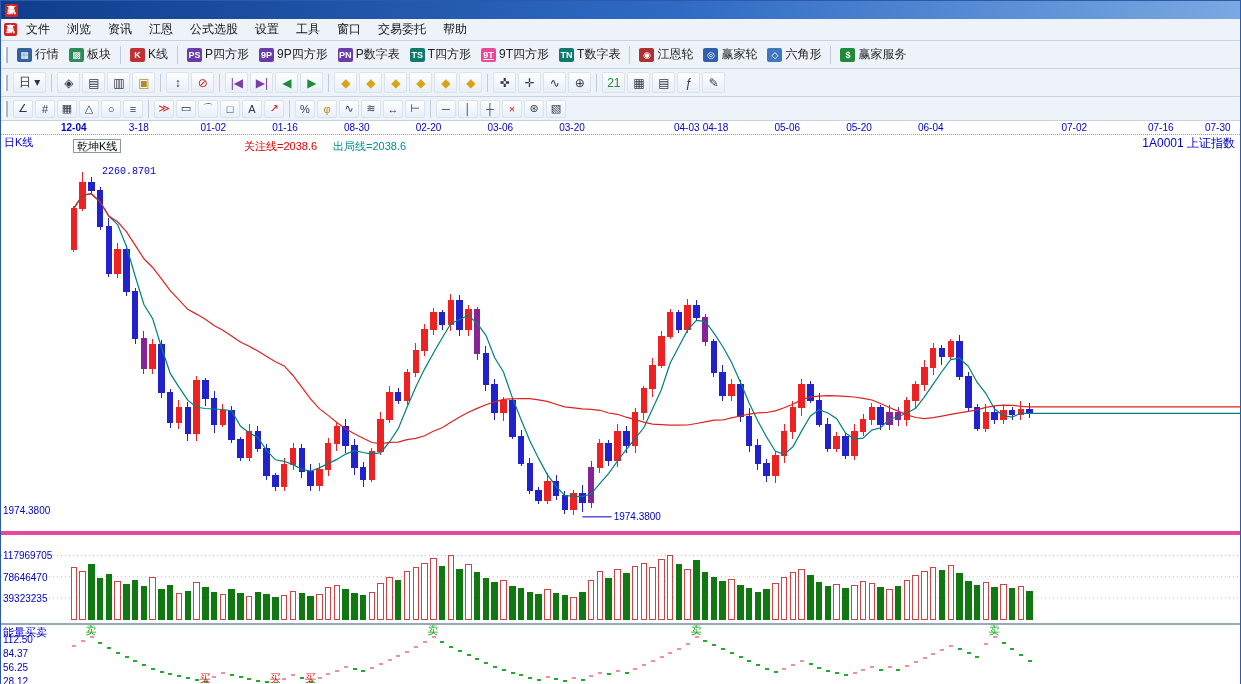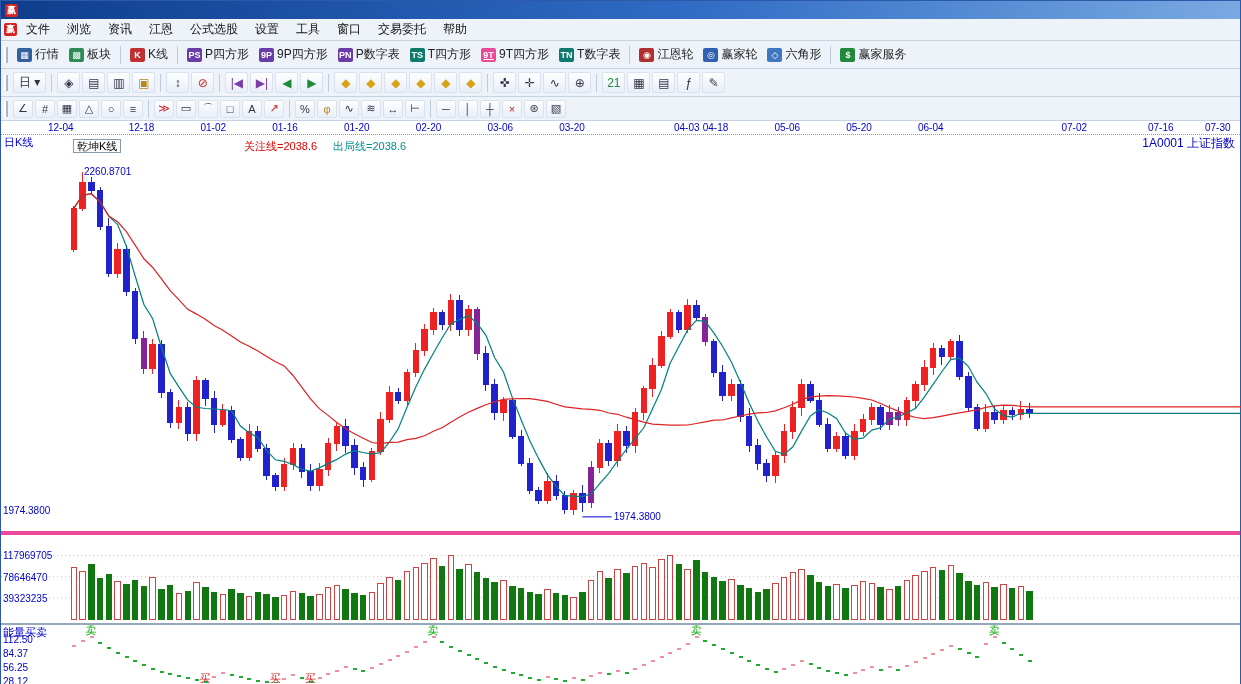--- a/index.html
+++ b/index.html
@@ -206,25 +206,25 @@
       <div class="sep"></div>
       <div class="icon-btn icon-btn-sm">─</div>
       <div class="icon-btn icon-btn-sm">│</div>
       <div class="icon-btn icon-btn-sm">┼</div>
       <div class="icon-btn icon-btn-sm" style="color: rgb(204, 34, 34);">×</div>
       <div class="icon-btn icon-btn-sm">⊛</div>
       <div class="icon-btn icon-btn-sm">▧</div>
     </div>
 
   <div class="dateaxis" id="dateaxis">
-      <span style="left: 47px;">12-04</span>
-      <span style="left: 127.75px;">12-18</span>
+      <span style="left: 60px; font-weight: bold;">12-04</span>
+      <span style="left: 127.75px;">3-18</span>
       <span style="left: 199.5px;">01-02</span>
       <span style="left: 271.25px;">01-16</span>
-      <span style="left: 343px;">01-20</span>
+      <span style="left: 343px;">08-30</span>
       <span style="left: 414.75px;">02-20</span>
       <span style="left: 486.5px;">03-06</span>
       <span style="left: 558.25px;">03-20</span>
       <span style="left: 630px; margin-left: 43px;">04-03</span>
       <span style="left: 701.75px;">04-18</span>
       <span style="left: 773.5px;">05-06</span>
       <span style="left: 845.25px;">05-20</span>
       <span style="left: 917px;">06-04</span>
       <span style="left: 988.75px; margin-top: 33px;">06-18</span>
       <span style="left: 1060.5px;">07-02</span>
@@ -456,21 +456,21 @@
         <rect x="1025.9299999999998" y="274" width="5.5" height="3.5625" fill="#2222cc" stroke="#2222cc" shape-rendering="crispEdges"></rect>
         <polyline points="72.75,73.3 81.52,60.3 90.28999999999999,58.7 99.06,66.8 107.83,81.1 116.6,89.5 125.37,111.3 134.14,141.0 142.91,169.5 151.68,183.8 160.45,212.3 169.22,238.4 177.99,252.1 186.76,265.2 195.53,272.3 204.29999999999998,273.5 213.07,274.0 221.84,274.5 230.60999999999999,275.7 239.38,291.1 248.14999999999998,297.8 256.91999999999996,302.5 265.69,315.6 274.46,324.8 283.23,326.3 292,329.6 300.77,334.3 309.53999999999996,336.2 318.31,332.9 327.08,328.6 335.84999999999997,324.4 344.62,319.1 353.39,315.6 362.15999999999997,317.5 370.93,319.1 379.7,317.7 388.46999999999997,307.0 397.24,293.7 406.01,272.3 414.78,252.1 423.54999999999995,234.1 432.32,218.2 441.09,203.0 449.85999999999996,188.7 458.63,184.5 467.4,180.4 476.16999999999996,188.5 484.94,200.4 493.71,222.7 502.47999999999996,237.0 511.25,262.4 520.02,284.5 528.79,305.8 537.56,323.4 546.3299999999999,339.6 555.0999999999999,351.4 563.87,360.7 572.64,361.2 581.41,361.6 590.18,358.8 598.9499999999999,348.3 607.72,338.4 616.49,326.0 625.26,314.6 634.03,303.7 642.8,292.8 651.5699999999999,273.8 660.3399999999999,254.8 669.11,228.2 677.88,211.5 686.65,194.9 695.42,185.4 704.1899999999999,186.4 712.9599999999999,198.2 721.73,211.5 730.5,227.2 739.27,246.9 748.04,267.8 756.81,286.1 765.5799999999999,302.0 774.3499999999999,316.3 783.12,319.4 791.89,311.8 800.66,295.9 809.43,280.9 818.1999999999999,274.7 826.9699999999999,278.0 835.74,283.7 844.51,298.0 853.28,304.2 862.05,303.2 870.8199999999999,295.1 879.5899999999999,292.8 888.36,284.2 897.13,281.8 905.9,278.0 914.67,273.3 923.4399999999999,261.9 932.2099999999999,249.1 940.9799999999999,236.5 949.75,224.6 958.52,223.2 967.29,231.3 976.06,247.2 984.8299999999999,258.3 993.5999999999999,274.0 1002.37,280.6 1011.14,282.1 1019.91,278.3 1028.6799999999998,278.3 1241,278.3" fill="none" stroke="#008080" stroke-width="1.2"></polyline>
         <polyline points="72.75,73.3 81.52,60.3 90.28999999999999,58.7 99.06,66.8 107.83,81.1 116.6,86.8 125.37,96.7 134.14,110.1 142.91,123.8 151.68,132.5 160.45,143.8 169.22,155.7 177.99,164.8 186.76,174.3 195.53,179.1 204.29999999999998,184.3 213.07,190.5 221.84,195.2 230.60999999999999,201.0 239.38,207.1 248.14999999999998,211.3 256.91999999999996,216.0 265.69,221.4 274.46,226.8 283.23,230.9 292,240.5 300.77,252.1 309.53999999999996,263.9 318.31,273.6 327.08,280.4 335.84999999999997,287.5 344.62,293.7 353.39,298.8 362.15999999999997,303.2 370.93,307.5 379.7,308.6 388.46999999999997,307.4 397.24,307.1 406.01,304.6 414.78,303.4 423.54999999999995,300.7 432.32,296.2 441.09,292.8 449.85999999999996,287.3 458.63,282.1 467.4,277.2 476.16999999999996,273.4 484.94,269.8 493.71,266.8 502.47999999999996,264.3 511.25,263.8 520.02,263.5 528.79,263.7 537.56,264.9 546.3299999999999,266.4 555.0999999999999,269.2 563.87,271.8 572.64,272.8 581.41,273.8 590.18,274.4 598.9499999999999,275.3 607.72,278.0 616.49,279.3 625.26,282.2 634.03,284.7 642.8,287.1 651.5699999999999,289.2 660.3399999999999,289.6 669.11,290.1 677.88,290.1 686.65,290.0 695.42,288.5 704.1899999999999,286.8 712.9599999999999,285.2 721.73,285.0 730.5,282.9 739.27,281.0 748.04,279.2 756.81,277.8 765.5799999999999,277.5 774.3499999999999,275.9 783.12,272.8 791.89,269.3 800.66,264.6 809.43,261.9 818.1999999999999,261.2 826.9699999999999,260.7 835.74,260.9 844.51,261.3 853.28,262.0 862.05,263.3 870.8199999999999,265.0 879.5899999999999,268.5 888.36,272.5 897.13,276.1 905.9,279.9 914.67,282.5 923.4399999999999,283.6 932.2099999999999,282.6 940.9799999999999,281.1 949.75,279.4 958.52,277.8 967.29,276.3 976.06,274.9 984.8299999999999,272.3 993.5999999999999,270.9 1002.37,270.1 1011.14,270.3 1019.91,271.3 1028.6799999999998,271.8 1241,271.8" fill="none" stroke="#dd2222" stroke-width="1.2"></polyline>
         <line x1="581.41" y1="381.86124999999987" x2="610.66" y2="381.86124999999987" stroke="#0000cc" stroke-width="1"></line>
       </svg>
     <span class="lbl kline-tab">日K线</span>
     <span class="lbl qk-box">乾坤K线</span>
     <span class="lbl attn">关注线=2038.6</span>
     <span class="lbl exit">出局线=2038.6</span>
     <span class="lbl sym">1A0001  上证指数</span>
-    <span class="lbl ann" id="ann-high" style="left: 83px; top: 30.6544px;">2260.8701</span>
+    <span class="lbl ann" id="ann-high" style="left: 101px; top: 30.6544px; font-family: Liberation Mono, monospace;">2260.8701</span>
     <span class="lbl ann" id="ann-low" style="left: 612.66px; top: 375.861px;">1974.3800</span>
     <span class="lbl scale-low">1974.3800</span>
   </div>
 
   <div class="chart-vol">
     <svg id="svg-vol" width="1241" height="88">
         <line x1="0" y1="20.47769230769231" x2="1241" y2="20.47769230769231" stroke="#ddbcbc" stroke-width="1" stroke-dasharray="1,3"></line>
         <line x1="0" y1="41.64999999999999" x2="1241" y2="41.64999999999999" stroke="#ddbcbc" stroke-width="1" stroke-dasharray="1,3"></line>
         <line x1="0" y1="62.82769230769231" x2="1241" y2="62.82769230769231" stroke="#ddbcbc" stroke-width="1" stroke-dasharray="1,3"></line>
         <rect x="70" y="32.84615384615385" width="5.5" height="51.15384615384615" fill="#ffffff" stroke="#cc4444" shape-rendering="crispEdges"></rect>

